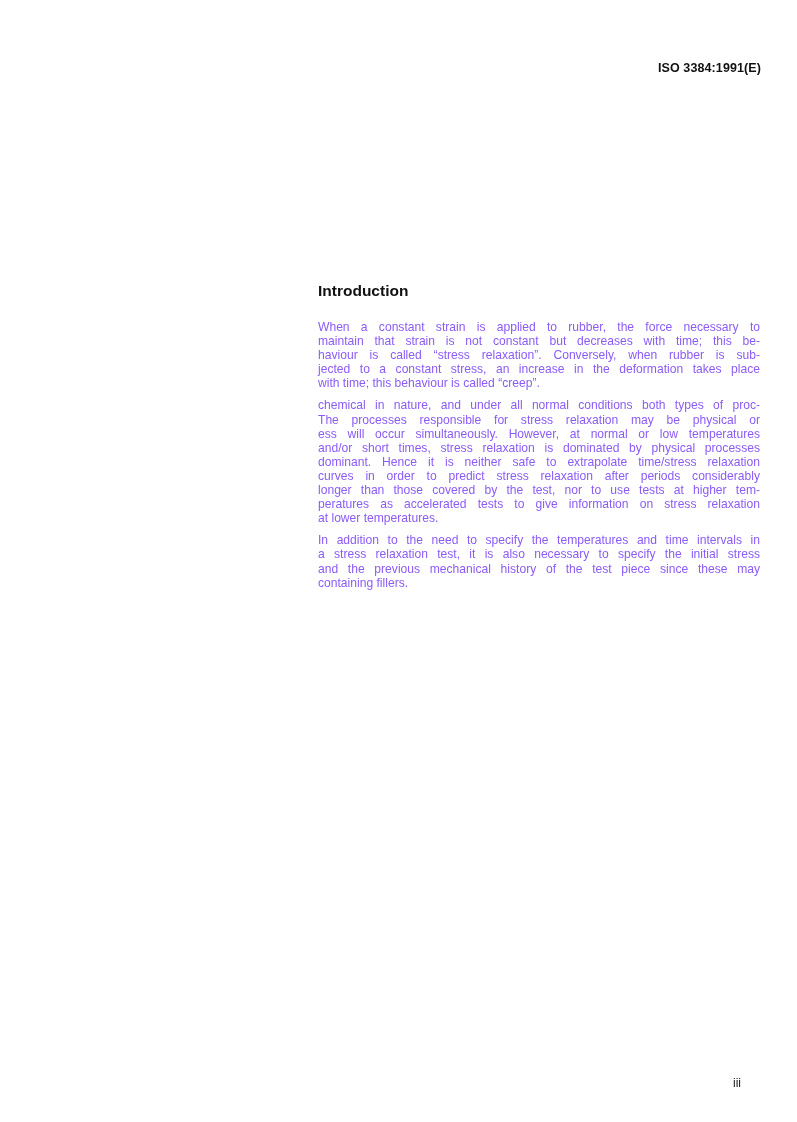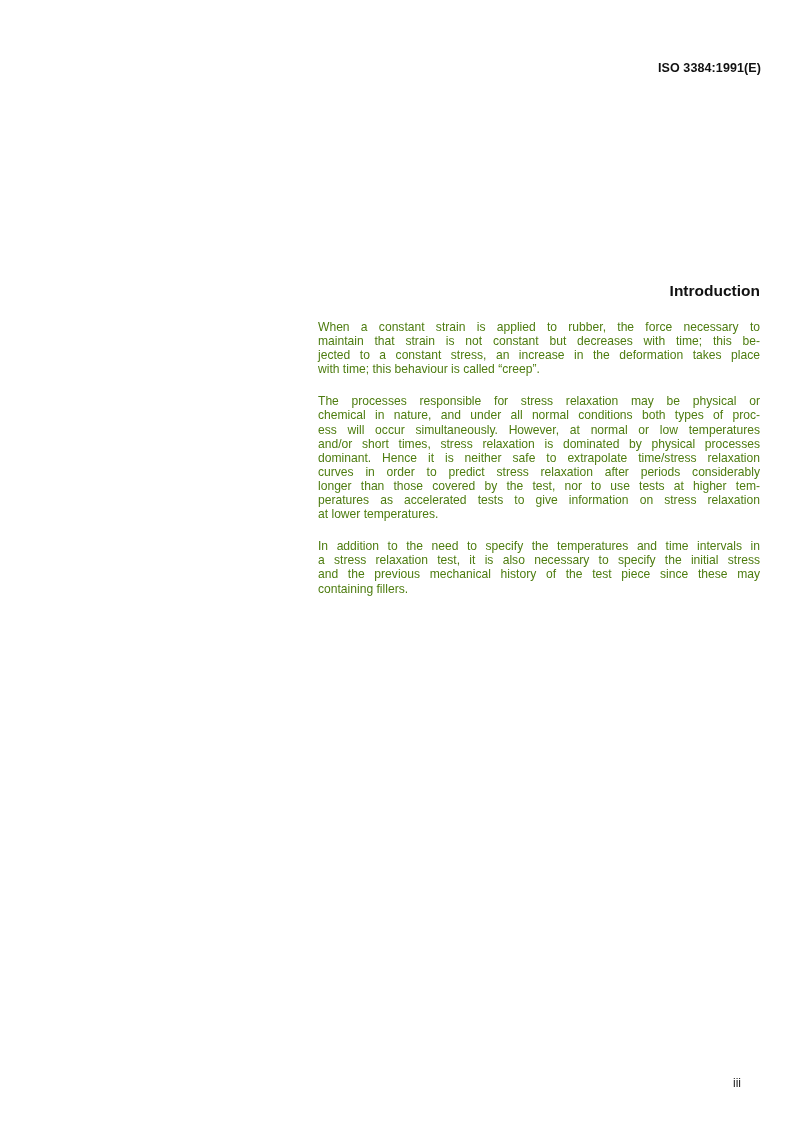--- a/index.html
+++ b/index.html
@@ -30,28 +30,27 @@
       left: 318px;
       top: 281px;
       width: 442px;
     }
     .section-title {
       font-size: 15.5px;
       font-weight: bold;
       color: #111;
       margin: 0 0 19px 0;
       line-height: 20px;
-      text-align: right;
     }
     .para {
       font-size: 12.1px;
       line-height: 14.1px;
       text-align: justify;
-      margin: 18px 0 8px 0;
-      color: #4d7c0f;
+      margin: 8px 0 8px 0;
+      color: #8b5cf6;
       hyphens: manual;
     }
     .para .line {
       display: block;
       text-align: justify;
       text-align-last: justify;
       white-space: nowrap;
     }
     .para .line.last {
       text-align-last: left;
@@ -68,27 +67,28 @@
 <body>
 
 <div class="header-code">ISO 3384:1991(E)</div>
 
 <div class="content">
   <h2 class="section-title">Introduction</h2>
 
   <p class="para">
     <span class="line">When a constant strain is applied to rubber, the force necessary to</span>
     <span class="line">maintain that strain is not constant but decreases with time; this be-</span>
+    <span class="line">haviour is called “stress relaxation”. Conversely, when rubber is sub-</span>
     <span class="line">jected to a constant stress, an increase in the deformation takes place</span>
     <span class="line last">with time; this behaviour is called “creep”.</span>
   </p>
 
   <p class="para">
+    <span class="line">chemical in nature, and under all normal conditions both types of proc-</span>
     <span class="line">The processes responsible for stress relaxation may be physical or</span>
-    <span class="line">chemical in nature, and under all normal conditions both types of proc-</span>
     <span class="line">ess will occur simultaneously. However, at normal or low temperatures</span>
     <span class="line">and/or short times, stress relaxation is dominated by physical processes</span>
     <span class="line">dominant. Hence it is neither safe to extrapolate time/stress relaxation</span>
     <span class="line">curves in order to predict stress relaxation after periods considerably</span>
     <span class="line">longer than those covered by the test, nor to use tests at higher tem-</span>
     <span class="line">peratures as accelerated tests to give information on stress relaxation</span>
     <span class="line last">at lower temperatures.</span>
   </p>
 
   <p class="para">

